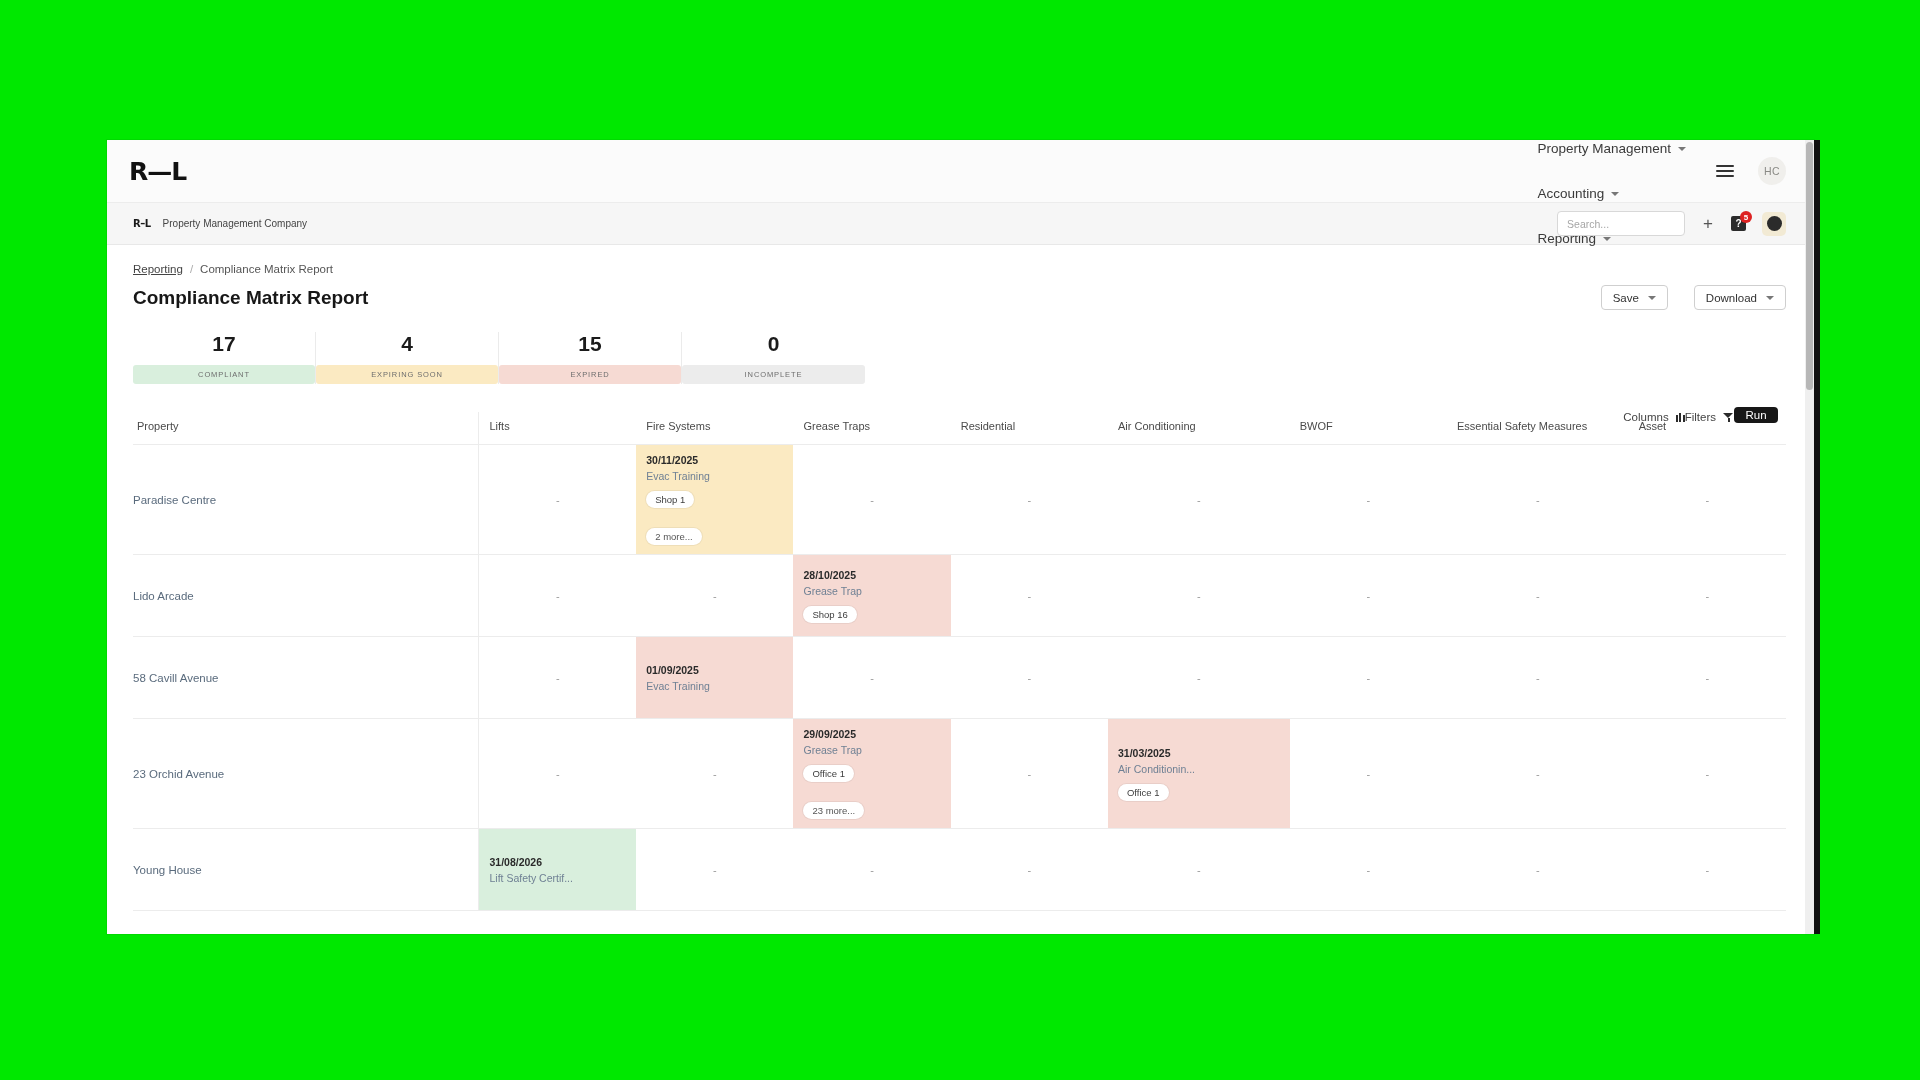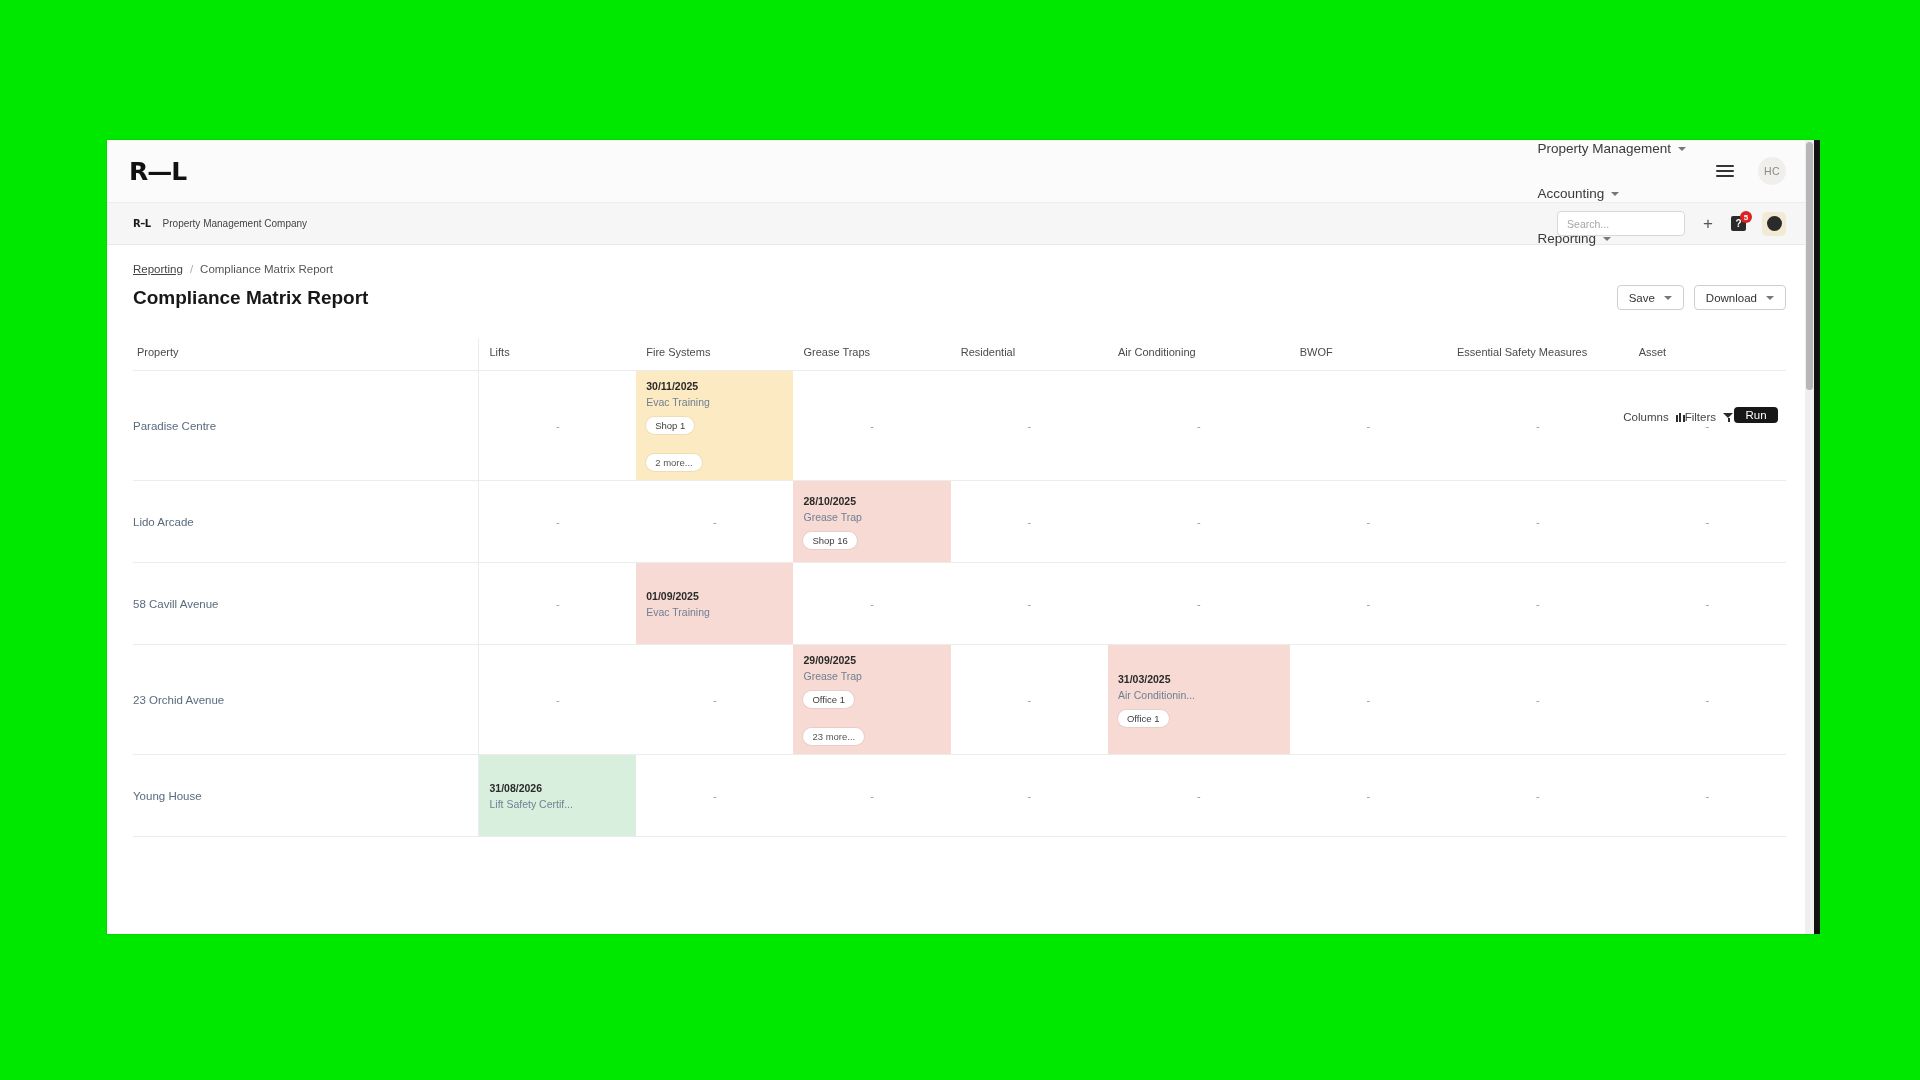--- a/index.html
+++ b/index.html
@@ -87,21 +87,21 @@
     display: flex; align-items: center; justify-content: center; cursor: pointer;
   }
   .profile-dot { width: 15px; height: 15px; border-radius: 50%; background: #2b2b2b; }
   
   .content { padding: 18px 28px 0 26px; position: relative; }
   .breadcrumb { font-size: 11.5px; color: #555; display: flex; align-items: center; gap: 7px; }
   .breadcrumb a { color: #444; text-decoration: underline; cursor: pointer; }
   .breadcrumb .sep { color: #aaa; }
   .page-title-row { display: flex; align-items: center; margin-top: 10px; }
   .page-title { font-size: 19px; font-weight: bold; color: #171717; }
-  .title-actions { margin-left: auto; display: flex; gap: 10px; }
+  .title-actions { margin-left: auto; display: flex; gap: 26px; }
   .btn-outline {
     height: 25px; min-width: 60px; padding: 0 11px;
     border: 1px solid #cfcfcf; border-radius: 4px; background: #fff;
     font-size: 11.5px; color: #333; cursor: pointer;
     display: flex; align-items: center; justify-content: center; gap: 9px;
     font-family: "Liberation Sans", sans-serif;
   }
   
   .stats-row { display: flex; margin-top: 22px; }
   .stat-card {
@@ -255,20 +255,38 @@
           <span>Save</span>
           <span class="caret"></span>
         </button>
         <button class="btn-outline">
           <span>Download</span>
           <span class="caret"></span>
         </button>
       </div>
     </div>
 
+    <div class="stats-row">
+      <div class="stat-card">
+        <div class="stat-value">17</div>
+        <div class="stat-label st-green">COMPLIANT</div>
+      </div>
+      <div class="stat-card">
+        <div class="stat-value">4</div>
+        <div class="stat-label st-amber">EXPIRING SOON</div>
+      </div>
+      <div class="stat-card">
+        <div class="stat-value">15</div>
+        <div class="stat-label st-red">EXPIRED</div>
+      </div>
+      <div class="stat-card">
+        <div class="stat-value">0</div>
+        <div class="stat-label" style="background:#ececec">INCOMPLETE</div>
+      </div>
+    </div>
 
     <div class="table-toolbar">
       <div class="toolbar-link">
         <span>Columns</span>
         <span class="cols-icon">
           <i style="height:7px"></i>
             <i style="height:9px"></i>
             <i style="height:7px"></i>
         </span>
       </div>

